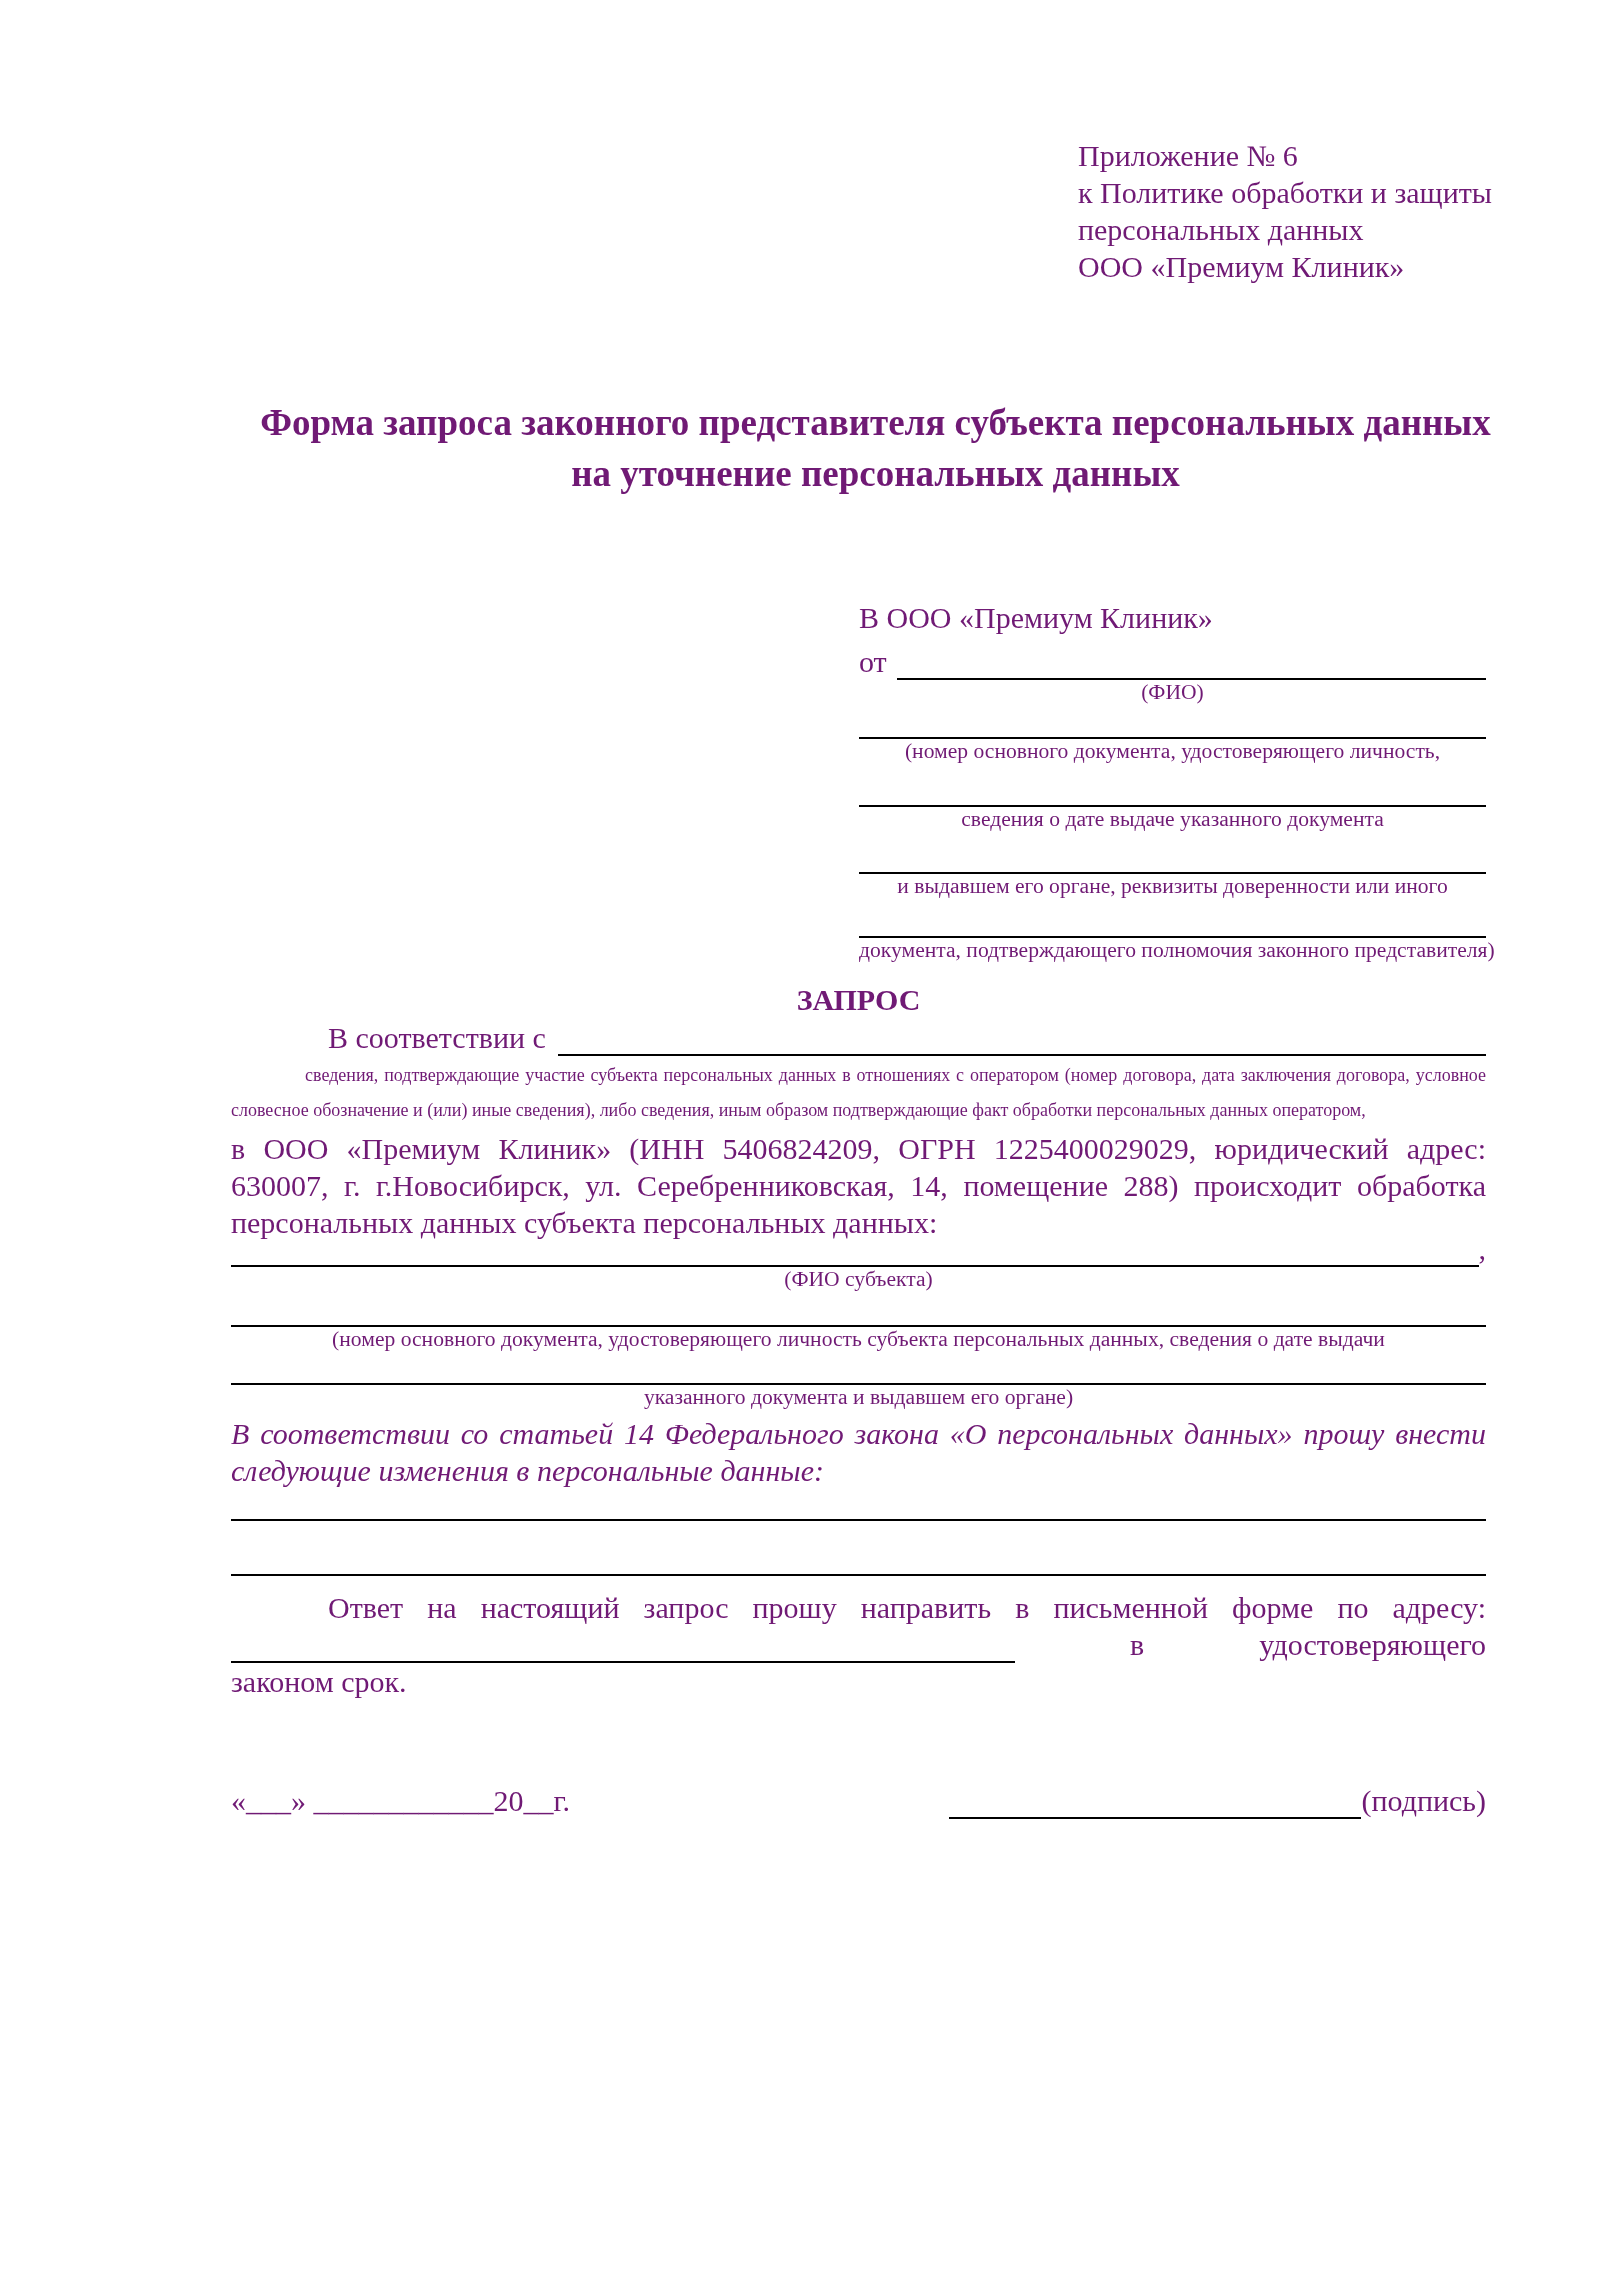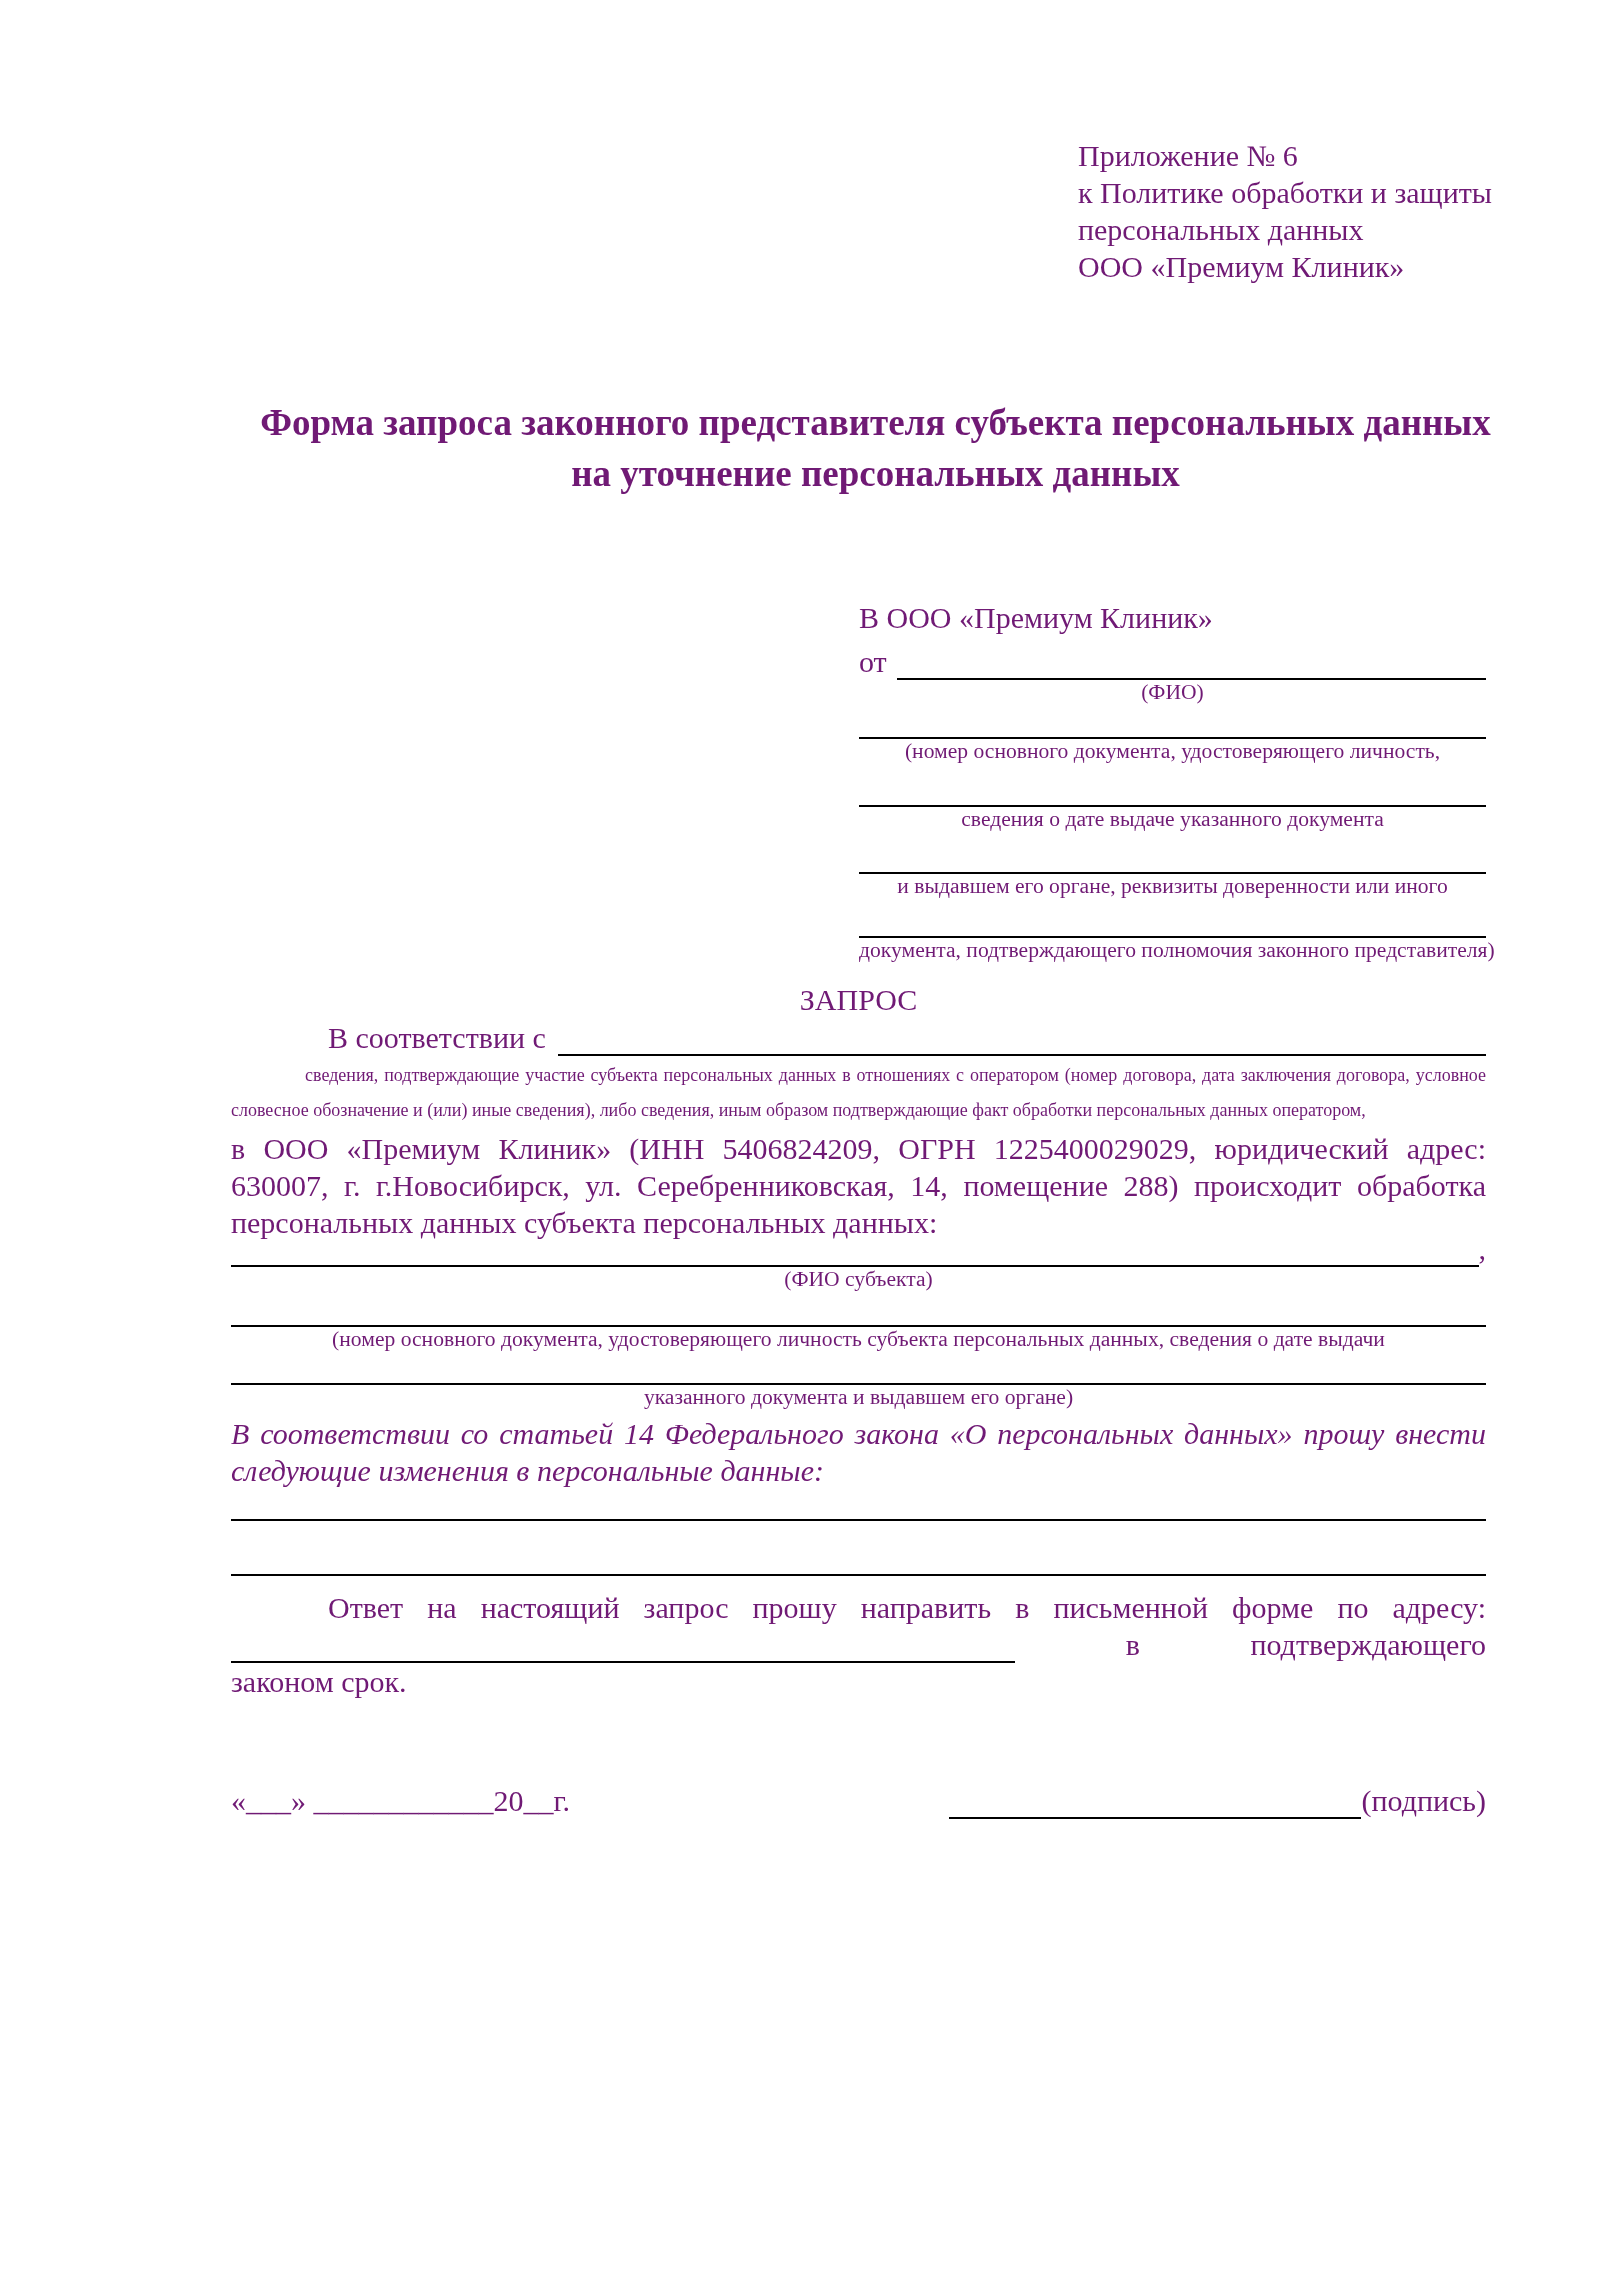--- a/index.html
+++ b/index.html
@@ -59,21 +59,21 @@
   .main-body {
     position: absolute;
     left: 231px;
     top: 980px;
     width: 1255px;
   }
   .zapros-heading {
     text-align: center;
     line-height: 39px;
     font-size: 30px;
-    font-weight: normal;
+    font-weight: bold;
     margin: 0;
   }
   .basis-row { height: 37px; padding-left: 97px; }
   .basis-row .label { padding-right: 11.8px; white-space: nowrap; }
   .basis-caption {
     font-size: 18px;
     line-height: 35px;
     text-align: justify;
     text-indent: 74px;
     margin: 2px 0 0 0;
@@ -197,21 +197,21 @@
       <div class="rule"></div>
     </div>
     <div class="fill-row blank-rule-2">
       <div class="rule"></div>
     </div>
 
     <div class="reply-line-1">Ответ на настоящий запрос прошу направить в письменной форме по адресу:</div>
     <div class="reply-line-2">
       <div class="rule"></div>
       <span>в</span>
-      <span>подтверждающего</span>
+      <span>удостоверяющего</span>
     </div>
     <div class="reply-line-3">законом срок.</div>
   </div>
 
   <div class="footer-row">
     <span>«___» ____________20__г.</span>
     <span class="signature-group">
       <span class="rule"></span>
       <span>(подпись)</span>
     </span>

